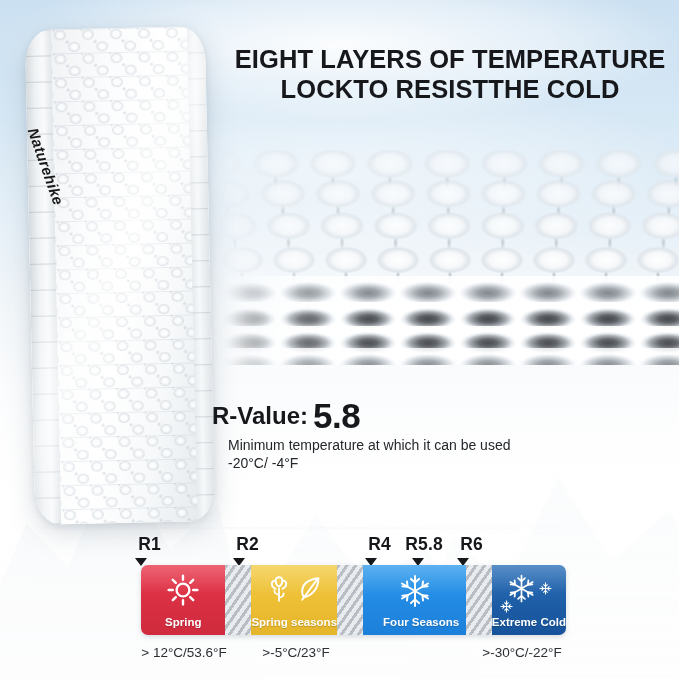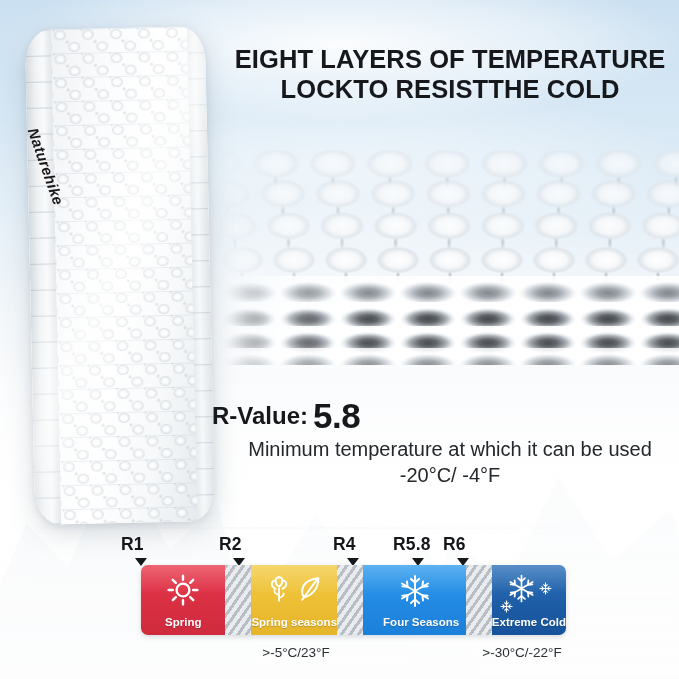--- a/index.html
+++ b/index.html
@@ -158,28 +158,28 @@
     position:absolute;left:212px;top:396px;width:444px;text-align:left;
   }
   .rvalue .lead{
     display:inline-block;color:#16181c;font-size:24px;font-weight:700;vertical-align:middle;
   }
   .rvalue .num{
     display:inline-block;color:#16181c;font-size:35px;font-weight:700;vertical-align:middle;
     margin-left:5px;letter-spacing:-.5px;
   }
   .rsub{
-    position:absolute;left:228px;top:437px;width:444px;text-align:center;
-    color:#24272b;font-size:20px;line-height:1.28;font-weight:400;
+    position:absolute;left:228px;top:437px;width:444px;
+    color:#24272b;font-size:14px;line-height:1.28;font-weight:400;
   }
 
   
   .scale{position:absolute;left:0;top:0;width:679px;height:679px;pointer-events:none;}
   .marker{
-    position:absolute;text-align:left;pointer-events:auto;
+    position:absolute;text-align:right;pointer-events:auto;
   }
   .marker .mlabel{
     font-size:17.5px;font-weight:700;color:#15171a;letter-spacing:.2px;line-height:1;
     white-space:nowrap;
   }
   .marker .tri{
     width:0;height:0;margin:4px auto 0;
     border-left:6px solid transparent;border-right:6px solid transparent;
     border-top:8px solid #15171a;
   }
@@ -274,21 +274,21 @@
 
   <div class="scale">
     <div class="marker" style="left:121px;top:536px;width:40px">
       <div class="mlabel">R1</div>
       <div class="tri"></div>
     </div>
     <div class="marker" style="left:219px;top:536px;width:40px">
       <div class="mlabel">R2</div>
       <div class="tri"></div>
     </div>
-    <div class="marker" style="left:333px;top:536px;width:40px">
+    <div class="marker" style="left:351px;top:536px;width:40px">
       <div class="mlabel">R4</div>
       <div class="tri"></div>
     </div>
     <div class="marker" style="left:393px;top:536px;width:50px">
       <div class="mlabel">R5.8</div>
       <div class="tri"></div>
     </div>
     <div class="marker" style="left:443px;top:536px;width:40px">
       <div class="mlabel">R6</div>
       <div class="tri"></div>
@@ -359,17 +359,18 @@
       </div>
       <div class="cap">Extreme Cold</div>
     </div>
   </div>
 
   <svg class="" width="13" height="13" viewBox="0 0 24 24" fill="#ffffff" style="position:absolute;left:500px;top:600px;">
     <path d="M11 1h2v5.1l2.2-2.2 1.4 1.4L13 8.9v2.1h2.1l3.6-3.6 1.4 1.4-2.2 2.2H23v2h-5.1l2.2 2.2-1.4 1.4-3.6-3.6H13v2.1l3.6 3.6-1.4 1.4-2.2-2.2V23h-2v-5.1l-2.2 2.2-1.4-1.4L11 15.1V13H8.9l-3.6 3.6-1.4-1.4 2.2-2.2H1v-2h5.1L3.9 8.8l1.4-1.4L8.9 11H11V8.9L7.4 5.3l1.4-1.4L11 6.1V1z"></path>
   </svg>
 
   <div class="temps">
+    <div class="temp" style="left:114px;width:140px">&gt; 12°C/53.6°F</div>
     <div class="temp" style="left:231px;width:130px">&gt;-5°C/23°F</div>
     <div class="temp" style="left:452px;width:140px">&gt;-30°C/-22°F</div>
   </div>
 
 </div>
 
 </body></html>

